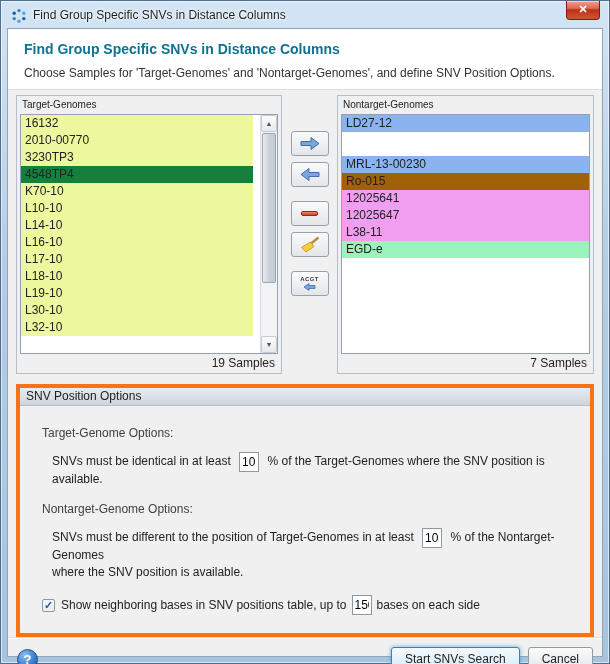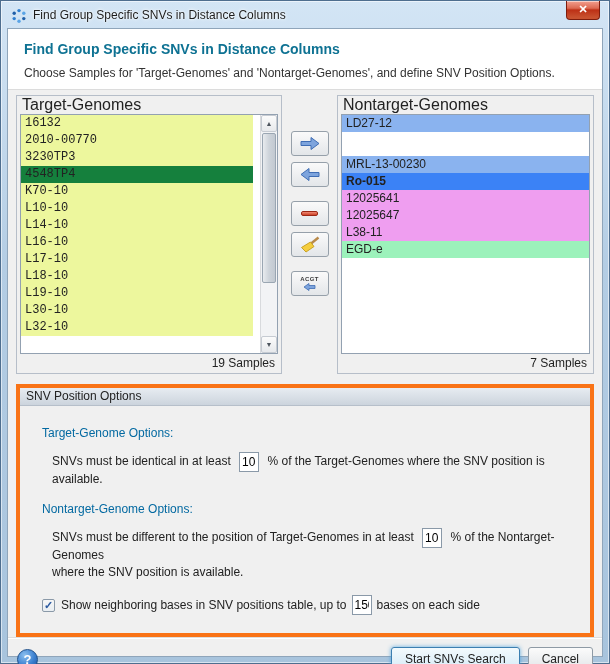--- a/index.html
+++ b/index.html
@@ -25,25 +25,25 @@
   
   .dialog-body{background:#f0f0f0;border:1px solid #8fa5ba;height:629px;display:flex;flex-direction:column;}
   .header-area{background:#fff;padding:12px 16px 9px;border-bottom:1px solid #dcdcdc;}
   .header-title{color:#0e7293;font-size:14px;font-weight:bold;margin:0 0 9px;}
   .header-sub{font-size:12px;color:#333;}
   
   .lists-row{display:flex;justify-content:space-between;align-items:flex-start;padding:5px 8px 4px;}
   .genome-panel{border:1px solid #b6bec9;background:#f0f0f0;}
   .genome-panel.target{width:266px;}
   .genome-panel.nontarget{width:257px;}
-  .panel-title{height:18px;line-height:18px;padding-left:5px;font-size:16px;color:#222;}
+  .panel-title{height:18px;line-height:18px;padding-left:5px;font-size:10px;color:#222;}
   .list-wrap{border:1px solid #93a1b1;background:#fff;margin:0 3px;height:240px;position:relative;overflow:hidden;}
   .panel-count{height:19px;line-height:19px;text-align:right;padding-right:6px;font-size:12px;color:#222;}
   .list{position:absolute;top:0;left:0;right:0;bottom:0;}
-  .with-scroll .list{right:24px;font-family:Liberation Mono, monospace;}
+  .with-scroll .list{right:24px;}
   .list .row{height:17px;line-height:17px;padding-left:4px;font-size:12px;white-space:nowrap;overflow:hidden;}
   
   .scrollbar{position:absolute;top:0;right:0;bottom:0;width:17px;background:#f2f3f5;border-left:1px solid #d8dadd;}
   .sb-btn{position:absolute;left:0;right:0;height:17px;background:linear-gradient(#fbfbfb,#e7e9ec);
     border:1px solid #c6cbd2;border-radius:2px;font-size:7px;color:#4e555e;text-align:center;line-height:15px;}
   .sb-up{top:0;}
   .sb-down{bottom:0;}
   .sb-track{position:absolute;top:17px;bottom:17px;left:0;right:0;}
   .sb-thumb{position:absolute;top:1px;left:1px;right:1px;height:150px;
     background:linear-gradient(90deg,#e8ebee,#cdd3da 50%,#c2c9d1);border:1px solid #9aa6b2;border-radius:2px;}
@@ -54,21 +54,21 @@
   .tbtn.gap{margin-top:8px;}
   .minus-icon{width:17px;height:5px;border-radius:2px;border:1px solid #9c2715;
     background:linear-gradient(#ef8a74,#cd4228 60%,#bd３);background:linear-gradient(#ef8a74,#cd4228);}
   .acgt-icon{display:flex;flex-direction:column;align-items:center;gap:1px;}
   .acgt-text{font-size:6px;font-weight:bold;color:#3a3a3a;letter-spacing:.4px;line-height:6px;}
   
   .snv-panel{margin:6px 8px 0;border:4px solid #f97316;background:#f0f0f0;}
   .snv-header{height:18px;line-height:17px;padding-left:6px;font-size:12px;color:#222;
     background:linear-gradient(#e7ecf1,#ccd4dd);border-bottom:1px solid #b6bfca;}
   .snv-body{padding:16px 12px 18px 22px;}
-  .opt-heading{margin:4px 0 12px;font-size:12px;color:#0369a1;}
+  .opt-heading{margin:4px 0 12px;font-size:12px;color:#404040;}
   .opt-line{margin:0 0 16px 10px;font-size:12px;color:#222;}
   .opt-line2{margin:3px 0 16px 10px;font-size:12px;color:#222;}
   .num-input{width:20px;height:20px;border:1px solid #8a99a8;text-align:center;
     font:12px "Liberation Sans",sans-serif;padding:1px 2px;margin:0 5px;vertical-align:middle;background:#fff;}
   .check-row{display:flex;align-items:center;margin-top:14px;}
   .checkbox{width:13px;height:13px;border:1px solid #8a99a8;border-radius:2px;flex:0 0 auto;
     background:linear-gradient(#f6f6f6,#e9eef2);display:inline-flex;align-items:center;justify-content:center;
     margin-right:6px;color:#2c5aa0;font-size:11px;font-weight:bold;line-height:1;cursor:default;}
   
   .footer{margin-top:auto;border-top:1px solid #dedede;box-shadow:0 1px 0 #fff inset;
@@ -172,21 +172,21 @@
         </div>
       </div>
 
       <div class="genome-panel nontarget">
         <div class="panel-title">Nontarget-Genomes</div>
         <div class="list-wrap">
           <div class="list">
 
           <div class="row" style="background: rgb(138, 179, 239);">LD27-12</div>
               <div class="row" style="background: rgb(138, 179, 239); margin-top: 24px;">MRL-13-00230</div>
-              <div class="row" style="background: #3b82f6; font-weight: bold;">Ro-015</div>
+              <div class="row" style="background: #a16207;">Ro-015</div>
               <div class="row" style="background: rgb(239, 158, 240);">12025641</div>
               <div class="row" style="background: rgb(239, 158, 240);">12025647</div>
               <div class="row" style="background: rgb(239, 158, 240);">L38-11</div>
               <div class="row" style="background: rgb(156, 242, 187);">EGD-e</div>
             </div>
         </div>
         <div class="panel-count">7 Samples</div>
       </div>
 
     </div>

